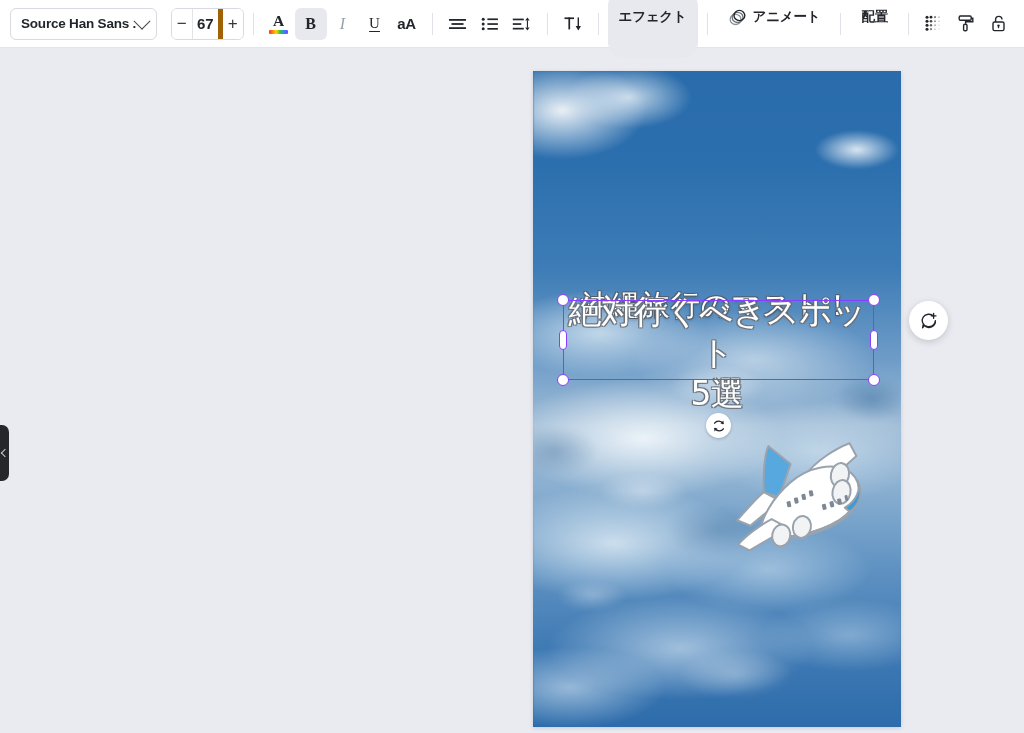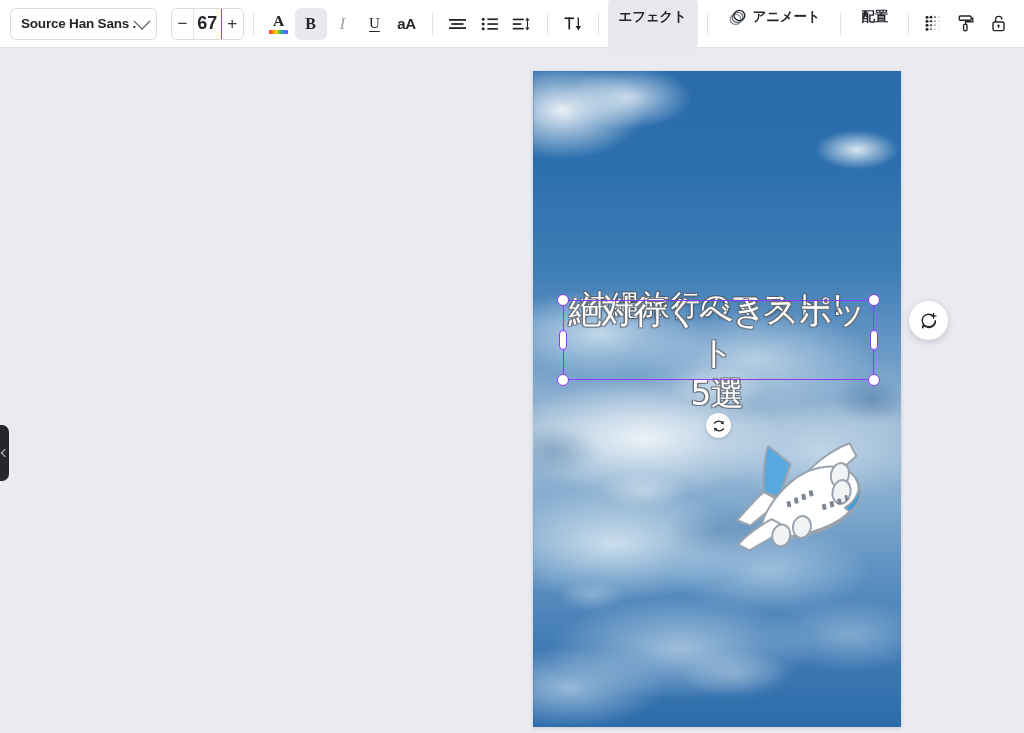--- a/index.html
+++ b/index.html
@@ -82,23 +82,23 @@
   .size-btn {
     width: 31px; height: 30px;
     display: flex; align-items: center; justify-content: center;
     font-size: 17px; color: #33363c; cursor: pointer;
     background: #fff;
     user-select: none;
   }
   .size-val {
     width: 40px; height: 40px;
     display: flex; align-items: center; justify-content: center;
-    font-size: 18px; font-weight: 700; color: #22252a;
+    font-size: 15px; font-weight: 700; color: #22252a;
     border-left: 1px solid #e2e4ea;
-    border-right: 1px solid #a16207;
+    border-right: 5px solid #a16207;
     cursor: text;
   }
 
   .tb-btn {
     width: 32px; height: 32px;
     display: flex; align-items: center; justify-content: center;
     border-radius: 6px;
     cursor: pointer;
     color: #22252a;
     flex: 0 0 auto;

